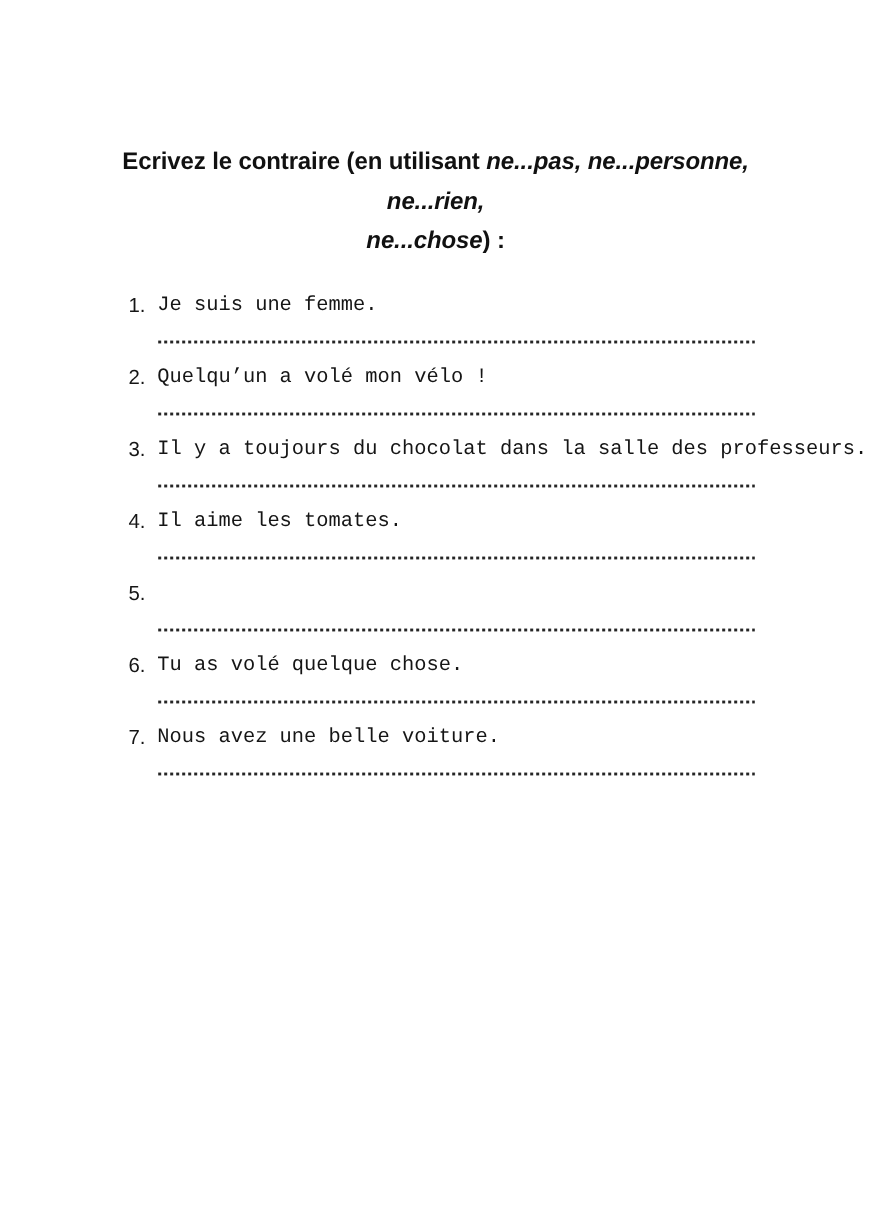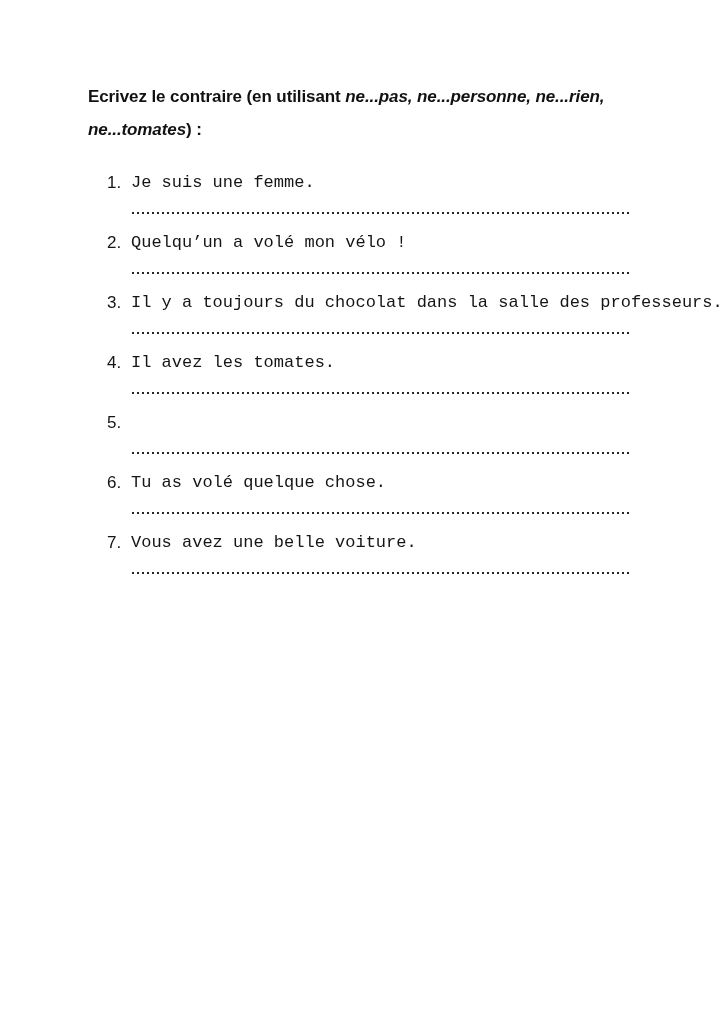--- a/index.html
+++ b/index.html
@@ -14,26 +14,27 @@
     color: #1a1a1a;
     overflow: hidden;
   }
   .page {
     position: relative;
     width: 724px;
     height: 1024px;
     background: #ffffff;
   }
   .instruction {
-    margin: 80px 86px 0 88px;
-    font-size: 17px;
+    margin: 119px 86px 0 88px;
+    font-size: 20px;
     font-weight: bold;
     line-height: 33px;
     letter-spacing: -0.1px;
     color: #111111;
+    text-align: center;
   }
   .instruction em {
     font-style: italic;
     font-weight: bold;
   }
   .exercise-list {
     margin: 26px 0 0 107px;
   }
   .item {
     height: 60px;
@@ -62,21 +63,21 @@
     background-size: 5px 4px;
     background-repeat: repeat-x;
     background-position: 0 0;
   }
 </style>
 </head>
 <body>
 
 <div class="page">
 
-  <p class="instruction"><span>Ecrivez le contraire (en utilisant </span><em>ne...pas, ne...personne, ne...rien,</em><br><em>ne...tomates</em><span>) :</span></p>
+  <p class="instruction"><span>Ecrivez le contraire (en utilisant </span><em>ne...pas, ne...personne, ne...rien,</em><br><em>ne...chose</em><span>) :</span></p>
 
   <div class="exercise-list">
 
     <div class="item">
       <div class="sentence">
         <span class="num">1.</span>
         <span class="txt">Je suis une femme.</span>
       </div>
       <div class="dots"></div>
     </div>
@@ -93,21 +94,21 @@
       <div class="sentence">
         <span class="num">3.</span>
         <span class="txt">Il y a toujours du chocolat dans la salle des professeurs.</span>
       </div>
       <div class="dots"></div>
     </div>
 
     <div class="item">
       <div class="sentence">
         <span class="num">4.</span>
-        <span class="txt">Il avez les tomates.</span>
+        <span class="txt">Il aime les tomates.</span>
       </div>
       <div class="dots"></div>
     </div>
 
     <div class="item">
       <div class="sentence">
         <span class="num">5.</span>
       </div>
       <div class="dots"></div>
     </div>
@@ -116,19 +117,19 @@
       <div class="sentence">
         <span class="num">6.</span>
         <span class="txt">Tu as volé quelque chose.</span>
       </div>
       <div class="dots"></div>
     </div>
 
     <div class="item">
       <div class="sentence">
         <span class="num">7.</span>
-        <span class="txt">Vous avez une belle voiture.</span>
+        <span class="txt">Nous avez une belle voiture.</span>
       </div>
       <div class="dots"></div>
     </div>
 
   </div>
 </div>
 
 </body></html>

